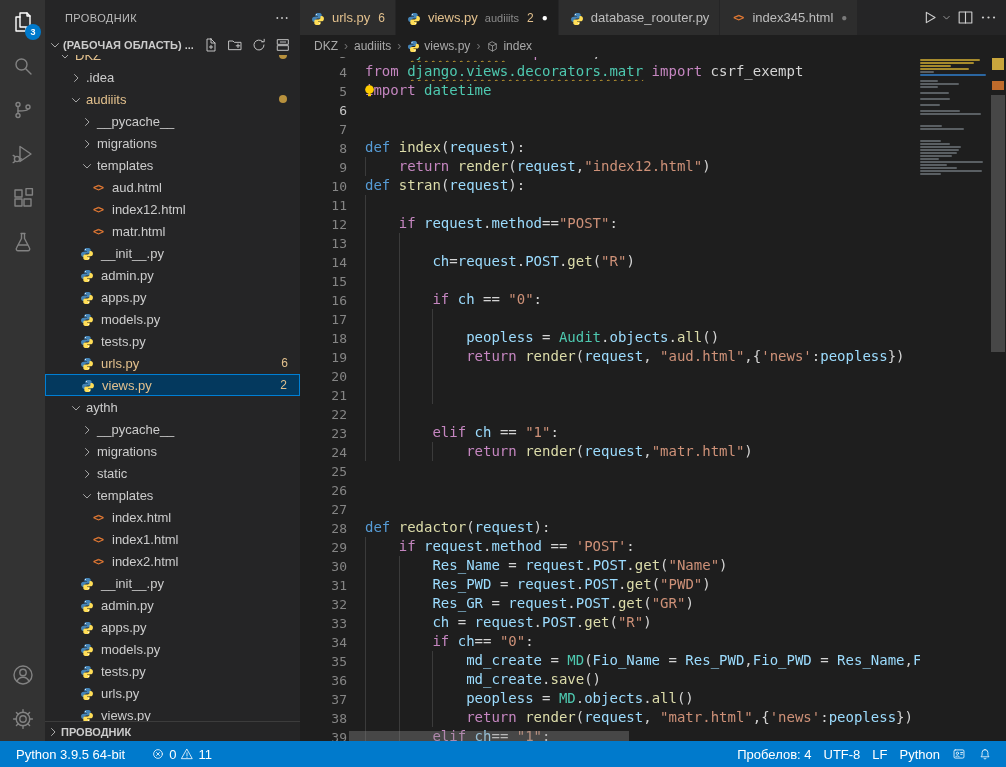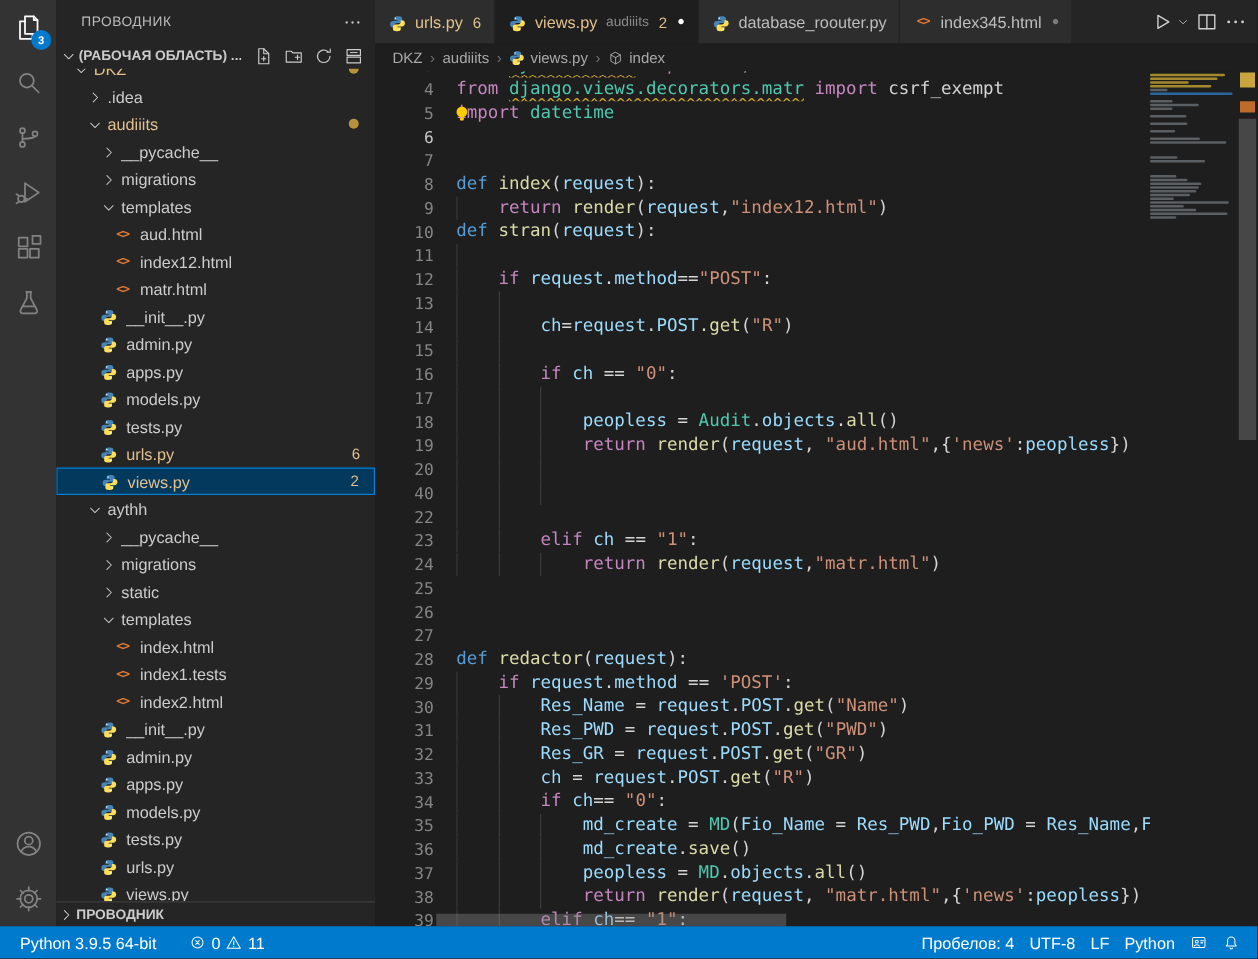--- a/index.html
+++ b/index.html
@@ -423,21 +423,21 @@
         <div class="tree-row" style="padding-left: 45px;">
           <span class="ic ficon">
             <span class="html-ic">&lt;&gt;</span>
           </span>
           <span class="tlabel">index.html</span>
         </div>
         <div class="tree-row" style="padding-left: 45px;">
           <span class="ic ficon">
             <span class="html-ic">&lt;&gt;</span>
           </span>
-          <span class="tlabel">index1.tests</span>
+          <span class="tlabel">index1.html</span>
         </div>
         <div class="tree-row" style="padding-left: 45px;">
           <span class="ic ficon">
             <span class="html-ic">&lt;&gt;</span>
           </span>
           <span class="tlabel">index2.html</span>
         </div>
         <div class="tree-row" style="padding-left: 34px;">
           <span class="ic ficon">
             <svg viewBox="0 0 16 16">
@@ -643,21 +643,21 @@
             <div class="line"><span class="ln">11</span><span class="lt"><span class="guide" style="left: 0px;"></span></span></div>
             <div class="line"><span class="ln">12</span><span class="lt"><span class="guide" style="left: 0px;"></span><span class="tk-w">    </span><span class="tk-k">if </span><span class="tk-v">request</span><span class="tk-p">.</span><span class="tk-v">method</span><span class="tk-p">==</span><span class="tk-s">"POST"</span><span class="tk-p">:</span></span></div>
             <div class="line"><span class="ln">13</span><span class="lt"><span class="guide" style="left: 0px;"></span><span class="guide" style="left: 33.72px;"></span></span></div>
             <div class="line"><span class="ln">14</span><span class="lt"><span class="guide" style="left: 0px;"></span><span class="guide" style="left: 33.72px;"></span><span class="tk-w">        </span><span class="tk-v">ch</span><span class="tk-p">=</span><span class="tk-v">request</span><span class="tk-p">.</span><span class="tk-v">POST</span><span class="tk-p">.</span><span class="tk-f">get</span><span class="tk-p">(</span><span class="tk-s">"R"</span><span class="tk-p">)</span></span></div>
             <div class="line"><span class="ln">15</span><span class="lt"><span class="guide" style="left: 0px;"></span><span class="guide" style="left: 33.72px;"></span></span></div>
             <div class="line"><span class="ln">16</span><span class="lt"><span class="guide" style="left: 0px;"></span><span class="guide" style="left: 33.72px;"></span><span class="tk-w">        </span><span class="tk-k">if </span><span class="tk-v">ch</span><span class="tk-p"> == </span><span class="tk-s">"0"</span><span class="tk-p">:</span></span></div>
             <div class="line"><span class="ln">17</span><span class="lt"><span class="guide" style="left: 0px;"></span><span class="guide" style="left: 33.72px;"></span><span class="guide" style="left: 67.44px;"></span></span></div>
             <div class="line"><span class="ln">18</span><span class="lt"><span class="guide" style="left: 0px;"></span><span class="guide" style="left: 33.72px;"></span><span class="guide" style="left: 67.44px;"></span><span class="tk-w">            </span><span class="tk-v">peopless</span><span class="tk-p"> = </span><span class="tk-t">Audit</span><span class="tk-p">.</span><span class="tk-v">objects</span><span class="tk-p">.</span><span class="tk-f">all</span><span class="tk-p">()</span></span></div>
             <div class="line"><span class="ln">19</span><span class="lt"><span class="guide" style="left: 0px;"></span><span class="guide" style="left: 33.72px;"></span><span class="guide" style="left: 67.44px;"></span><span class="tk-w">            </span><span class="tk-k">return </span><span class="tk-f">render</span><span class="tk-p">(</span><span class="tk-v">request</span><span class="tk-p">, </span><span class="tk-s">"aud.html"</span><span class="tk-p">,{</span><span class="tk-s">'news'</span><span class="tk-p">:</span><span class="tk-v">peopless</span><span class="tk-p">})</span></span></div>
             <div class="line"><span class="ln">20</span><span class="lt"><span class="guide" style="left: 0px;"></span><span class="guide" style="left: 33.72px;"></span><span class="guide" style="left: 67.44px;"></span></span></div>
-            <div class="line"><span class="ln">40</span><span class="lt"><span class="guide" style="left: 0px;"></span><span class="guide" style="left: 33.72px;"></span><span class="guide" style="left: 67.44px;"></span></span></div>
+            <div class="line"><span class="ln">21</span><span class="lt"><span class="guide" style="left: 0px;"></span><span class="guide" style="left: 33.72px;"></span><span class="guide" style="left: 67.44px;"></span></span></div>
             <div class="line"><span class="ln">22</span><span class="lt"><span class="guide" style="left: 0px;"></span><span class="guide" style="left: 33.72px;"></span></span></div>
             <div class="line"><span class="ln">23</span><span class="lt"><span class="guide" style="left: 0px;"></span><span class="guide" style="left: 33.72px;"></span><span class="tk-w">        </span><span class="tk-k">elif </span><span class="tk-v">ch</span><span class="tk-p"> == </span><span class="tk-s">"1"</span><span class="tk-p">:</span></span></div>
             <div class="line"><span class="ln">24</span><span class="lt"><span class="guide" style="left: 0px;"></span><span class="guide" style="left: 33.72px;"></span><span class="guide" style="left: 67.44px;"></span><span class="tk-w">            </span><span class="tk-k">return </span><span class="tk-f">render</span><span class="tk-p">(</span><span class="tk-v">request</span><span class="tk-p">,</span><span class="tk-s">"matr.html"</span><span class="tk-p">)</span></span></div>
             <div class="line"><span class="ln">25</span><span class="lt"></span></div>
             <div class="line"><span class="ln">26</span><span class="lt"></span></div>
             <div class="line"><span class="ln">27</span><span class="lt"></span></div>
             <div class="line"><span class="ln">28</span><span class="lt"><span class="tk-d">def </span><span class="tk-f">redactor</span><span class="tk-p">(</span><span class="tk-v">request</span><span class="tk-p">):</span></span></div>
             <div class="line"><span class="ln">29</span><span class="lt"><span class="guide" style="left: 0px;"></span><span class="tk-w">    </span><span class="tk-k">if </span><span class="tk-v">request</span><span class="tk-p">.</span><span class="tk-v">method</span><span class="tk-p"> == </span><span class="tk-s">'POST'</span><span class="tk-p">:</span></span></div>
             <div class="line"><span class="ln">30</span><span class="lt"><span class="guide" style="left: 0px;"></span><span class="guide" style="left: 33.72px;"></span><span class="tk-w">        </span><span class="tk-v">Res_Name</span><span class="tk-p"> = </span><span class="tk-v">request</span><span class="tk-p">.</span><span class="tk-v">POST</span><span class="tk-p">.</span><span class="tk-f">get</span><span class="tk-p">(</span><span class="tk-s">"Name"</span><span class="tk-p">)</span></span></div>
             <div class="line"><span class="ln">31</span><span class="lt"><span class="guide" style="left: 0px;"></span><span class="guide" style="left: 33.72px;"></span><span class="tk-w">        </span><span class="tk-v">Res_PWD</span><span class="tk-p"> = </span><span class="tk-v">request</span><span class="tk-p">.</span><span class="tk-v">POST</span><span class="tk-p">.</span><span class="tk-f">get</span><span class="tk-p">(</span><span class="tk-s">"PWD"</span><span class="tk-p">)</span></span></div>

